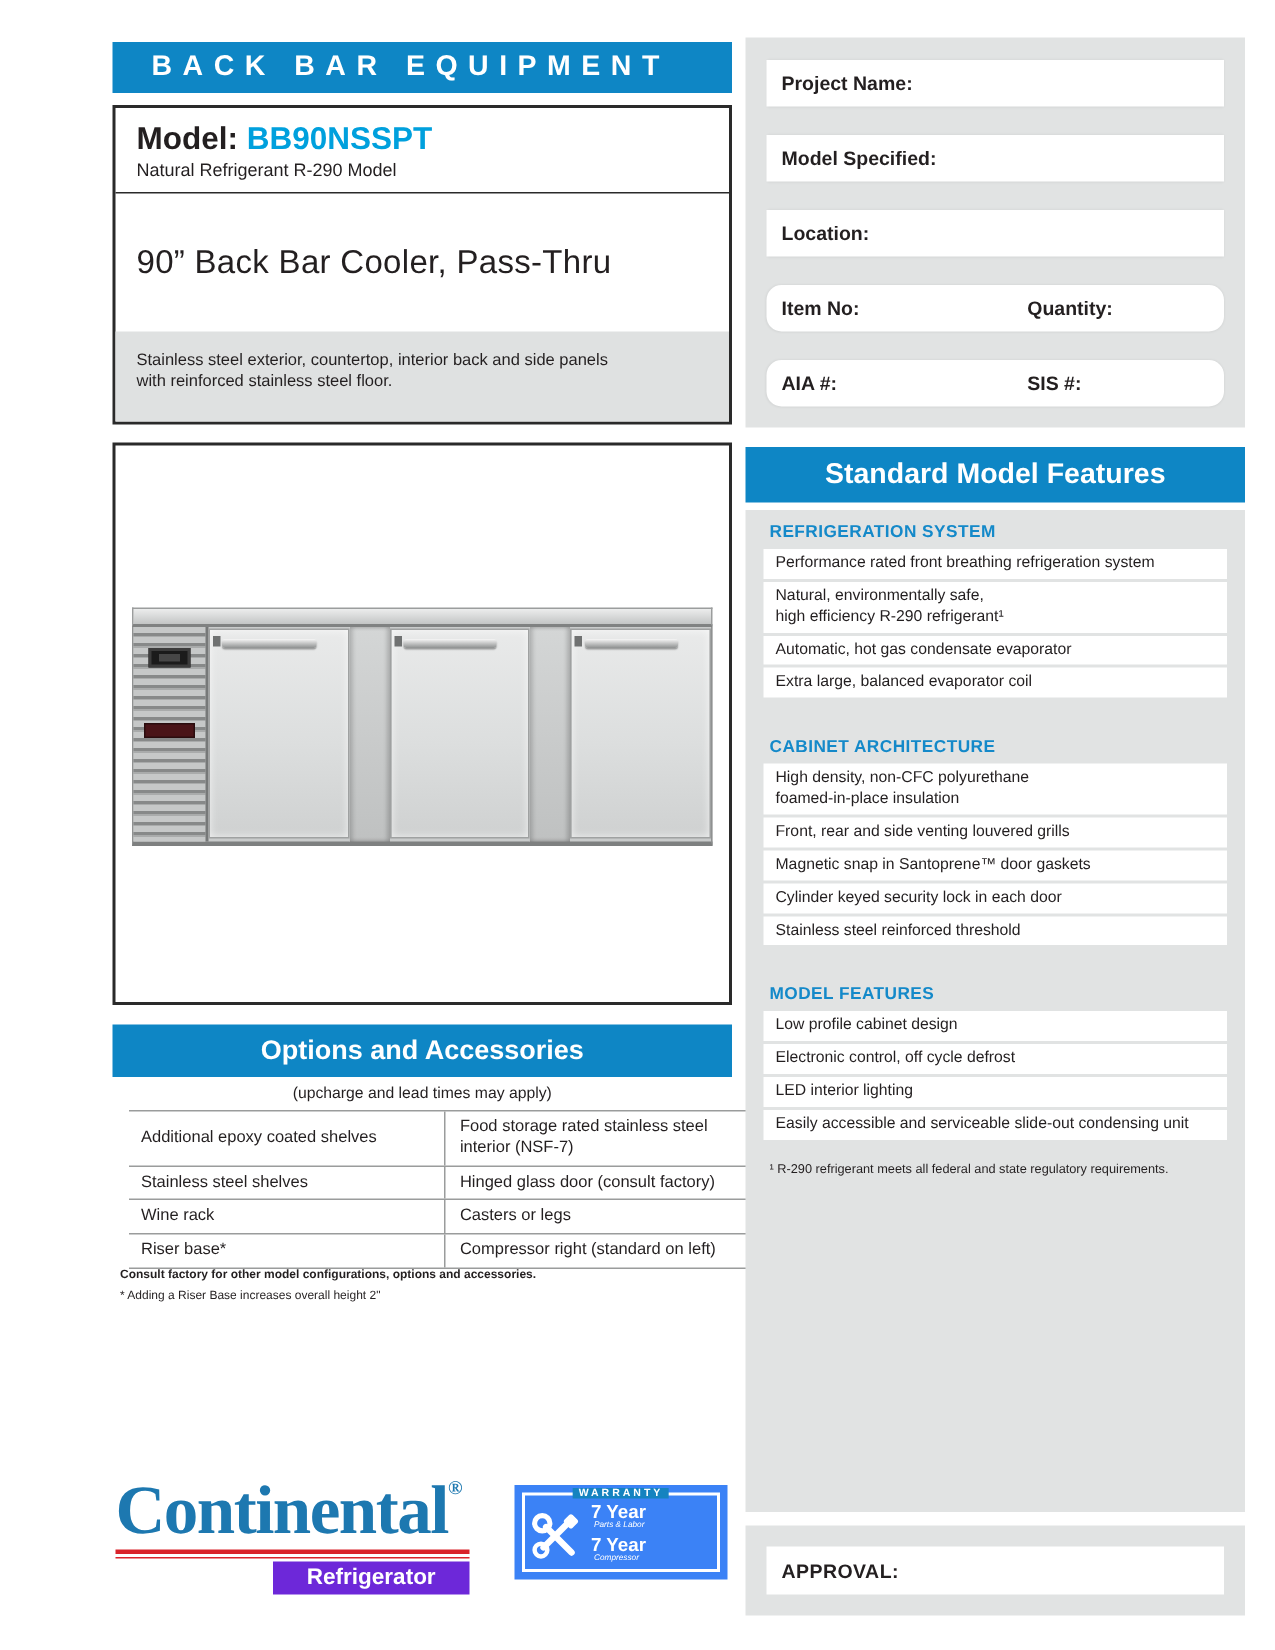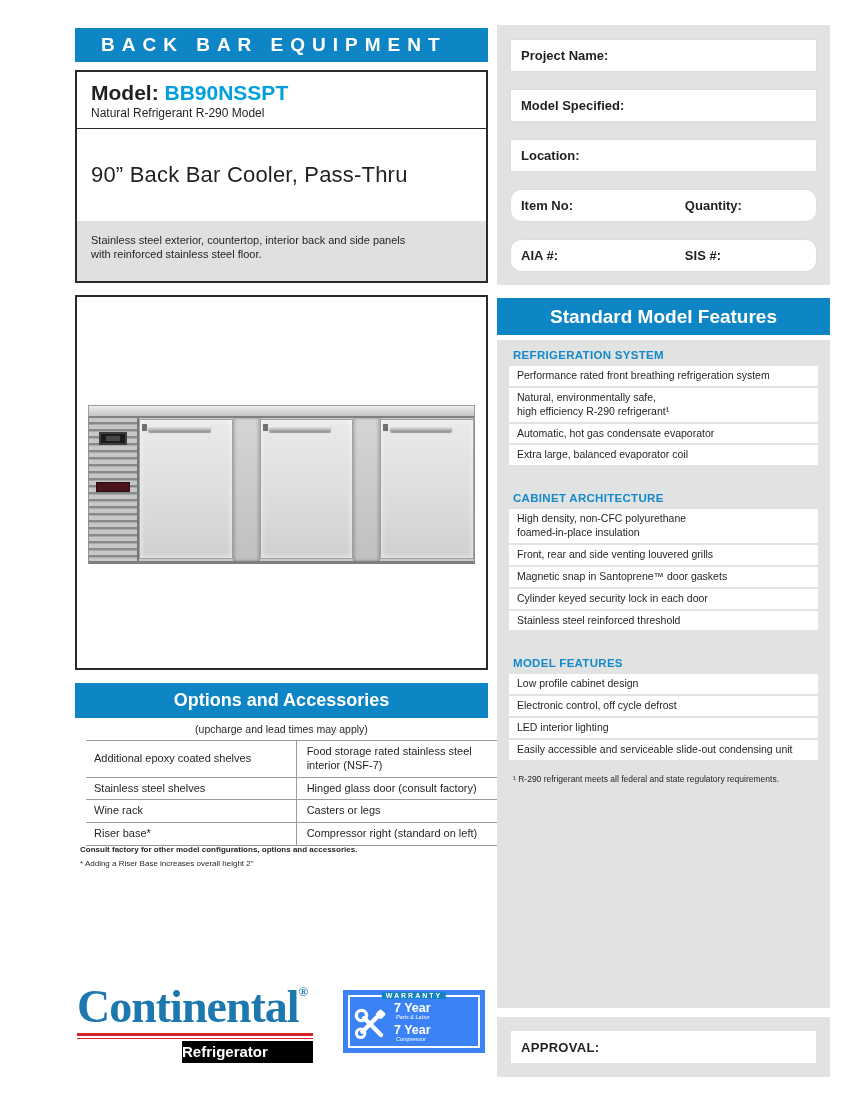--- a/index.html
+++ b/index.html
@@ -66,22 +66,22 @@
   .opt-cell.r { padding-left:10px; white-space:pre-line; }
   .opt-fn { position:absolute; left:80px; width:410px; font-size:8px; }
 
   
   .logo { position:absolute; left:77px; top:984px; width:236px; }
   .logo-name { font-family:"Liberation Serif", serif; font-weight:bold; font-size:46px;
     color:#1d78b0; line-height:1.0; letter-spacing:-1px; }
   .logo-reg { font-size:13px; vertical-align:26px; letter-spacing:0; }
   .logo-rule { height:2.5px; background:#d9232a; margin-top:3px; }
   .logo-rule.thin { height:1.5px; margin-top:2px; }
-  .logo-sub { margin-top:2px; margin-left:105px; background:#000000; color:#fff;
-    font-weight:bold; font-size:15px; padding:2px 0 3px 0; }
+  .logo-sub { margin-top:2px; margin-left:105px; background:#6d28d9; color:#fff;
+    font-weight:bold; font-size:15px; text-align:center; padding:2px 0 3px 0; }
 
   
   .warranty { position:absolute; left:343px; top:990px; width:142px; height:63px;
     background:#3b82f6; }
   .warr-inner { position:absolute; inset:5px; border:2px solid #fff; }
   .warr-title { position:absolute; top:2px; left:50%; transform:translateX(-50%);
     background:#1583c0; color:#fff; font-size:7px; font-weight:bold; letter-spacing:2px;
     padding:0 4px; white-space:nowrap; }
   .warr-content { position:absolute; inset:10px 8px 6px 10px; display:flex; gap:7px;
     align-items:center; }

